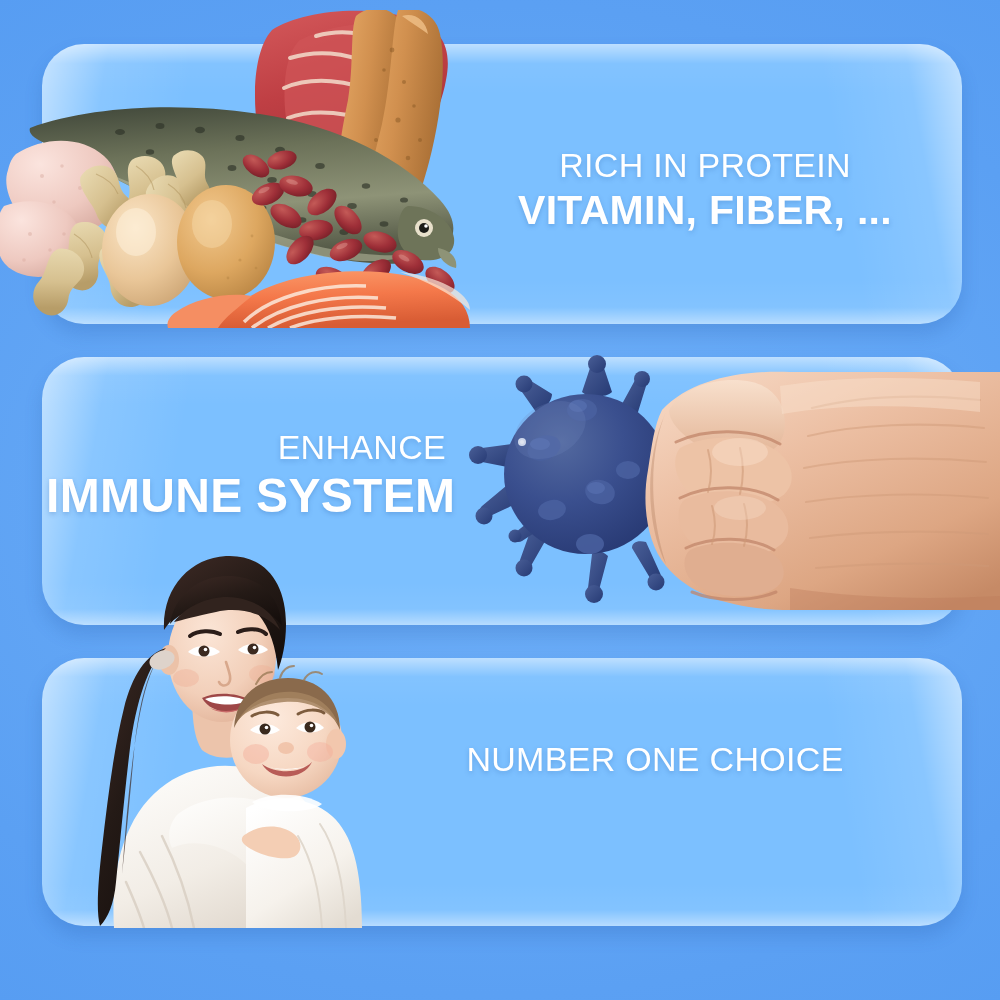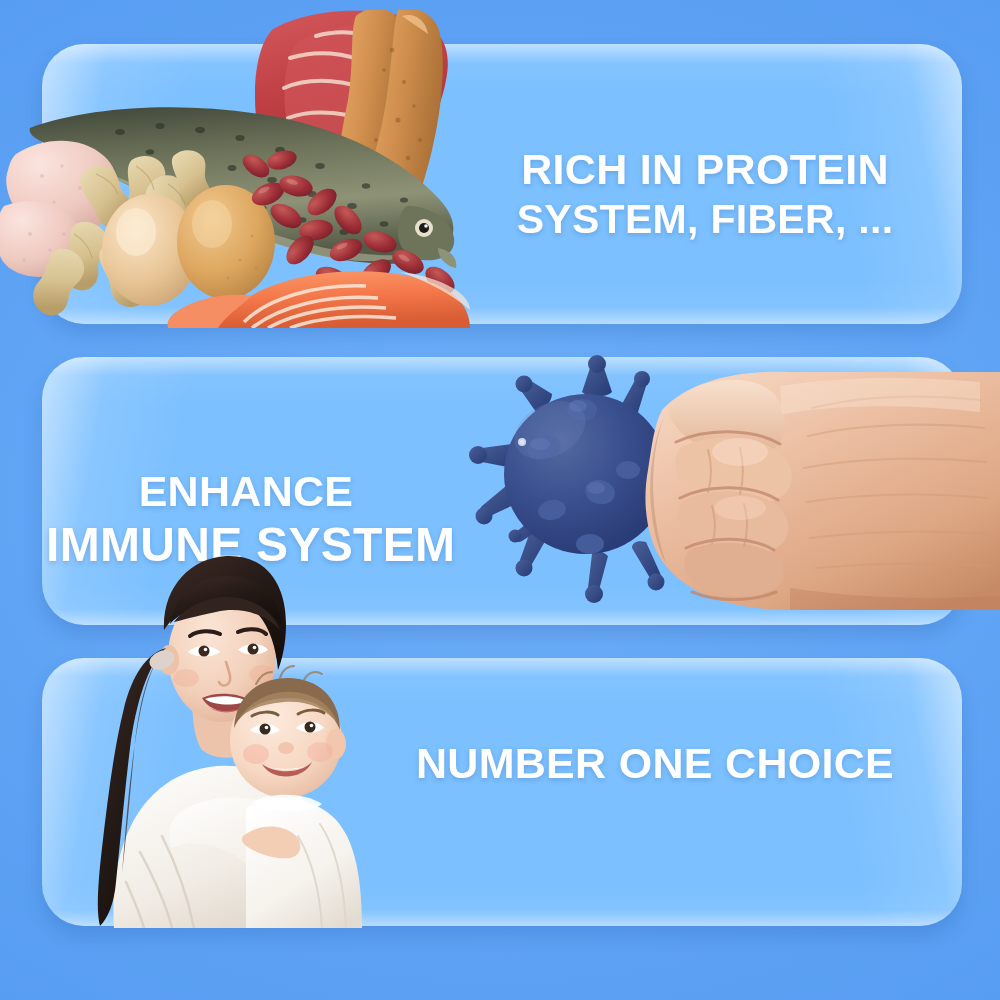--- a/index.html
+++ b/index.html
@@ -51,35 +51,35 @@
   
   .textblock {
     position: absolute;
     color: #ffffff;
     text-align: center;
     line-height: 1.0;
     text-shadow: 0 2px 5px rgba(40,90,160,0.28);
     letter-spacing: 0.3px;
   }
   .line1 {
-    font-size: 43px;
-    font-weight: 700;
+    font-size: 34px;
+    font-weight: 400;
     white-space: nowrap;
     display: block;
   }
   .line2 {
     font-size: 41px;
     font-weight: 700;
     white-space: nowrap;
     display: block;
     margin-top: 8px;
   }
   #text1 { left: 470px; top: 148px; width: 470px; }
   #text2 { left: 46px;  top: 430px; width: 400px; text-align: left; }
-  #text2 .line1 { text-align: center; margin-top: 40px; }
+  #text2 .line1 { text-align: right; }
   #text2 .line2 { text-align: left; font-size: 48px; }
   #text3 { left: 370px; top: 742px; width: 570px; }
 
   
   .photo {
     position: absolute;
     pointer-events: none;
   }
 
   
@@ -338,21 +338,21 @@
         </g>
         <path d="M400,262 C436,266 470,282 470,300 C452,284 424,270 400,262 Z" fill="#fbe8d8" opacity="0.7"></path>
 
         <path d="M176,302 C196,288 228,282 252,286 C240,296 224,308 218,318 L168,318 C166,312 170,306 176,302 Z" fill="#f58e62"></path>
       </g>
     </svg>
   </div>
 
   <div class="textblock" id="text1">
     <span class="line1">RICH IN PROTEIN</span>
-    <span class="line2">SYSTEM, FIBER, ...</span>
+    <span class="line2">VITAMIN, FIBER, ...</span>
   </div>
 
   <div class="card" id="card2">
     <div class="card-clip"></div>
   </div>
 
   <div class="textblock" id="text2">
     <span class="line1">ENHANCE</span>
     <span class="line2">IMMUNE SYSTEM</span>
   </div>

